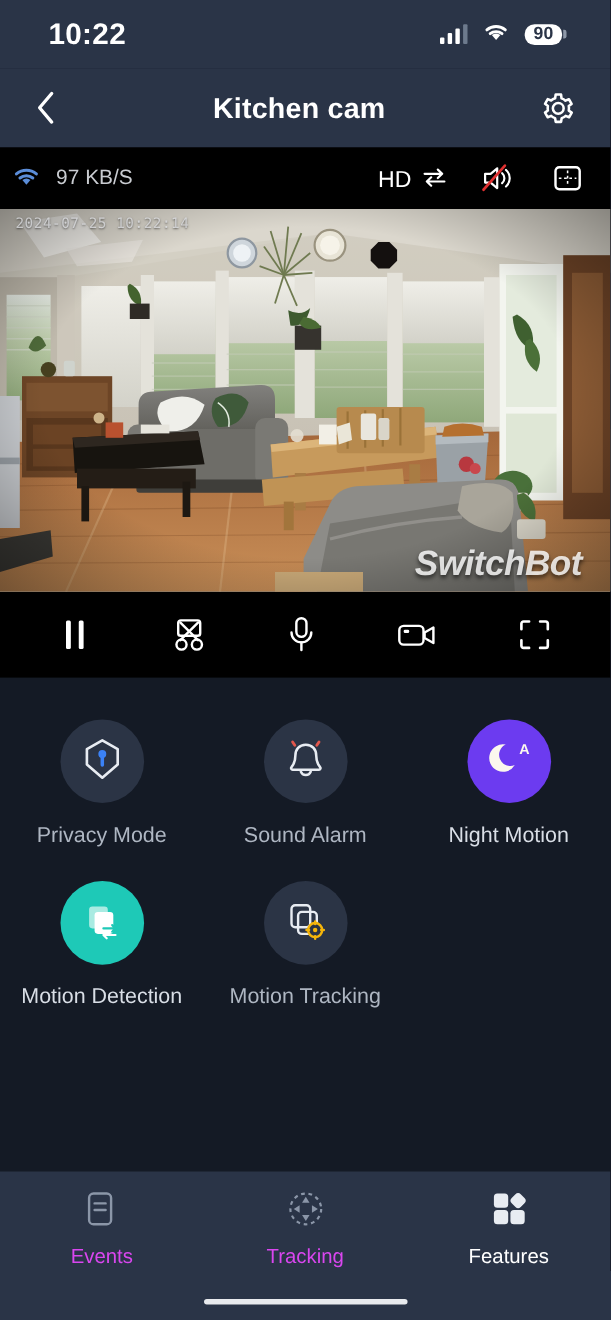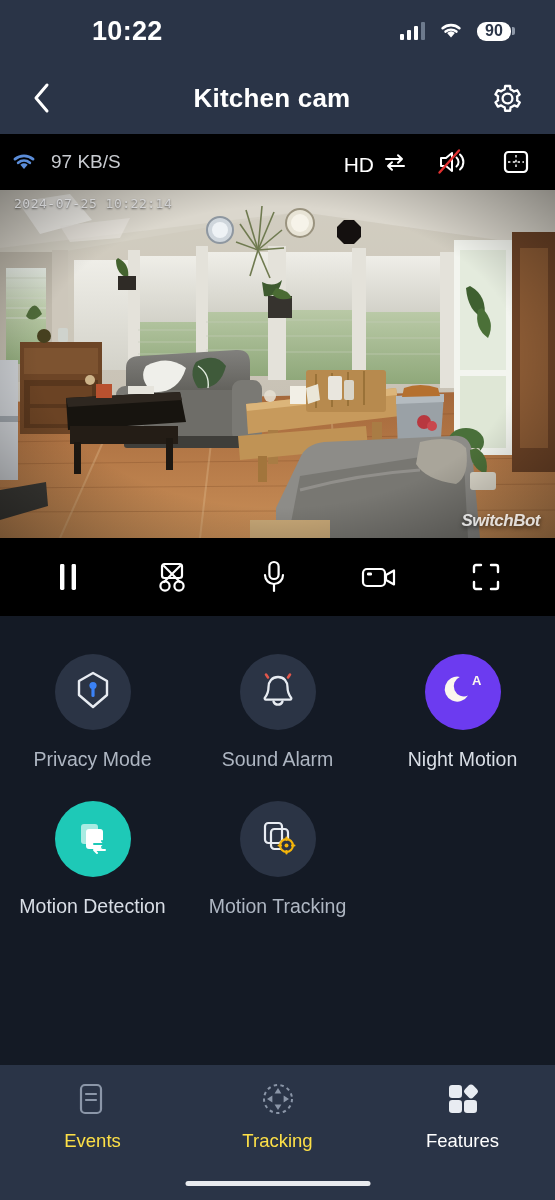--- a/index.html
+++ b/index.html
@@ -10,21 +10,21 @@
     overflow: hidden;
   }
   .phone { position: relative; width: 555px; height: 1200px; background: #141a25; }
 
   
   .statusbar {
     height: 62px; background: #2a3447;
     display: flex; align-items: center; justify-content: space-between;
     padding: 0 40px 0 44px;
   }
-  .status-time { color: #fff; font-size: 27px; font-weight: bold; letter-spacing: .3px; margin-left: 48px; }
+  .status-time { color: #fff; font-size: 27px; font-weight: bold; letter-spacing: .3px; }
   .status-right { display: flex; align-items: center; gap: 13px; }
   .cell-bars { display: flex; align-items: flex-end; gap: 2.5px; height: 18px; }
   .cell-bars i { width: 4.5px; background: #fff; border-radius: 1px; display: block; }
   .cell-bars i:nth-child(1) { height: 6px; }
   .cell-bars i:nth-child(2) { height: 10px; }
   .cell-bars i:nth-child(3) { height: 14px; }
   .cell-bars i:nth-child(4) { height: 18px; background: #6d7a8d; }
   .battery { display: flex; align-items: center; }
   .battery-body {
     background: #fff; color: #2a3447; border-radius: 9px;
@@ -58,22 +58,22 @@
     position: relative; width: 555px; height: 348px;
     overflow: hidden; background: #6a6257;
   }
   .vts {
     position: absolute; left: 14px; top: 6px; z-index: 6;
     color: rgba(230,232,235,.72); font-size: 13px;
     font-family: "DejaVu Sans Mono", monospace; letter-spacing: .5px;
     text-shadow: 0 1px 2px rgba(0,0,0,.55);
   }
   .wmark {
-    position: absolute; right: 15px; bottom: 7px; z-index: 6;
-    color: rgba(255,255,255,.82); font-size: 17px; font-weight: bold;
+    position: absolute; right: 26px; bottom: 7px; z-index: 6;
+    color: rgba(255,255,255,.82); font-size: 32px; font-weight: bold;
     font-style: italic; letter-spacing: -.5px;
     text-shadow: 0 2px 4px rgba(0,0,0,.6);
   }
   .scene { position: absolute; inset: 0; }
 
   
   .controls {
     height: 78px; background: #000;
     display: flex; align-items: center; justify-content: space-around;
     padding: 0 18px;
@@ -93,21 +93,21 @@
   .flabel { margin-top: 18px; color: #aeb6c2; font-size: 19.5px; }
   .fcell.active .flabel { color: #d9dee6; }
   .frow + .frow { margin-top: 30px; }
 
   
   .bottomnav {
     position: absolute; left: 0; bottom: 0; width: 555px; height: 135px;
     background: #2a3447; display: flex; align-items: flex-start; padding-top: 16px;
   }
   .nav-item { flex: 1; display: flex; flex-direction: column; align-items: center; gap: 9px; cursor: pointer; }
-  .nav-label { font-size: 18.5px; color: #fde047; }
+  .nav-label { font-size: 18.5px; color: #d946ef; }
   .nav-item.active .nav-label { color: #fff; }
   .home-ind {
     position: absolute; left: 50%; transform: translateX(-50%); bottom: 14px;
     width: 185px; height: 5px; border-radius: 3px; background: #e8eaee;
   }
 </style>
 </head>
 <body>
 
 <div class="phone">

